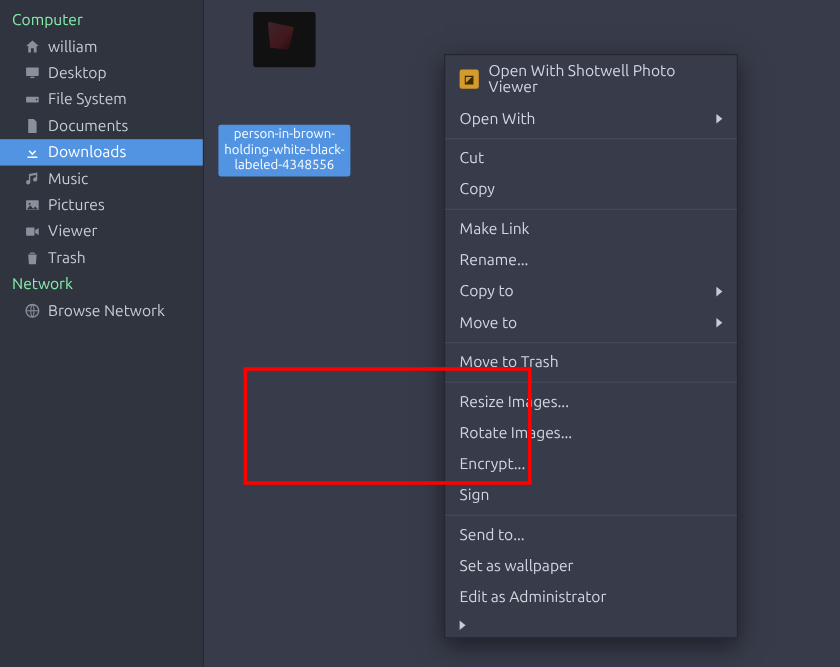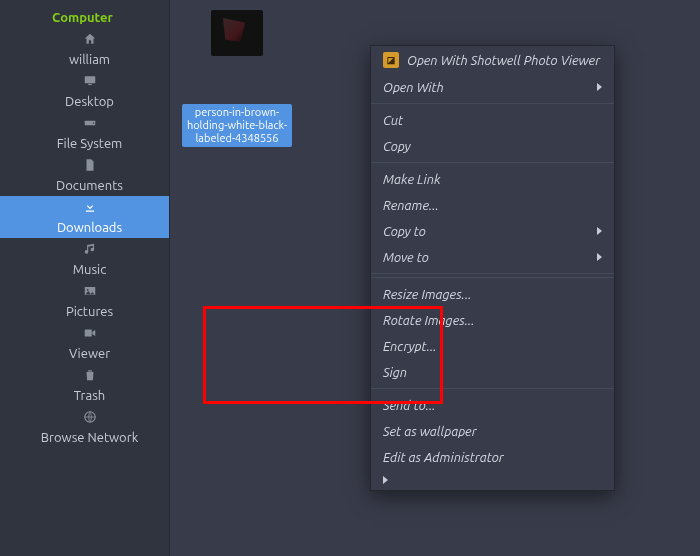--- a/index.html
+++ b/index.html
@@ -13,33 +13,31 @@
   }
   
   .sidebar {
     width: 170px;
     background: #2f343f;
     border-right: 1px solid #262a33;
     padding: 6px 0;
     flex-shrink: 0;
   }
   .side-heading {
-    color: #84cc16;
-    font-weight: 700;
+    color: #86efac;
+    font-weight: 400;
     padding: 4px 10px;
-    margin-left: 42px;
   }
   .side-item {
     display: flex;
     align-items: center;
     gap: 6px;
     padding: 4px 10px 4px 20px;
     cursor: pointer;
     color: #c7cbd4;
-    flex-direction: column;
   }
   .side-item.selected { background: #5294e2; color: #ffffff; }
   .side-icon {
     width: 14px; height: 14px;
     display: inline-flex; align-items: center; justify-content: center;
     color: #8a8f9c;
     flex-shrink: 0;
   }
   .side-item.selected .side-icon { color: #ffffff; }
   
@@ -89,21 +87,21 @@
     box-shadow: 0 6px 20px rgba(0,0,0,0.5);
   }
   .ctx-item {
     display: flex;
     align-items: center;
     padding: 6px 12px;
     cursor: pointer;
     color: #d3d7e0;
     position: relative;
   }
-  .ctx-item .label { flex: 1; font-style: italic; }
+  .ctx-item .label { flex: 1; }
   .ctx-sep {
     height: 1px;
     background: #454a58;
     margin: 3px 0;
   }
   .ctx-arrow {
     width: 0; height: 0;
     border-left: 5px solid #c7cbd4;
     border-top: 4px solid transparent;
     border-bottom: 4px solid transparent;
@@ -200,20 +198,21 @@
   </div>
   <div class="side-item">
     <span class="side-icon">
         <svg viewBox="0 0 24 24" width="14" height="14" fill="currentColor">
           <path d="M6 7h12l-1 14H7zM9 4h6l1 2H8z"></path>
         </svg>
       </span>
     <span>Trash</span>
   </div>
 
+  <div class="side-heading">Network</div>
   <div class="side-item">
     <span class="side-icon">
         <svg viewBox="0 0 24 24" width="14" height="14" fill="currentColor">
           <circle cx="12" cy="12" r="9" fill="none" stroke="currentColor" stroke-width="2"></circle>
           <path d="M3 12h18M12 3c3 3 3 15 0 18M12 3c-3 3-3 15 0 18" fill="none" stroke="currentColor" stroke-width="1.5"></path>
         </svg>
       </span>
     <span>Browse Network</span>
   </div>
 </div>
@@ -249,20 +248,23 @@
       </div>
     <div class="ctx-item">
         <span class="label">Copy to</span>
         <span class="ctx-arrow"></span>
       </div>
     <div class="ctx-item">
         <span class="label">Move to</span>
         <span class="ctx-arrow"></span>
       </div>
     <div class="ctx-sep"></div>
+    <div class="ctx-item">
+        <span class="label">Move to Trash</span>
+      </div>
     <div class="ctx-sep"></div>
     <div class="ctx-item">
         <span class="label">Resize Images...</span>
       </div>
     <div class="ctx-item">
         <span class="label">Rotate Images...</span>
       </div>
     <div class="ctx-item">
         <span class="label">Encrypt...</span>
       </div>

